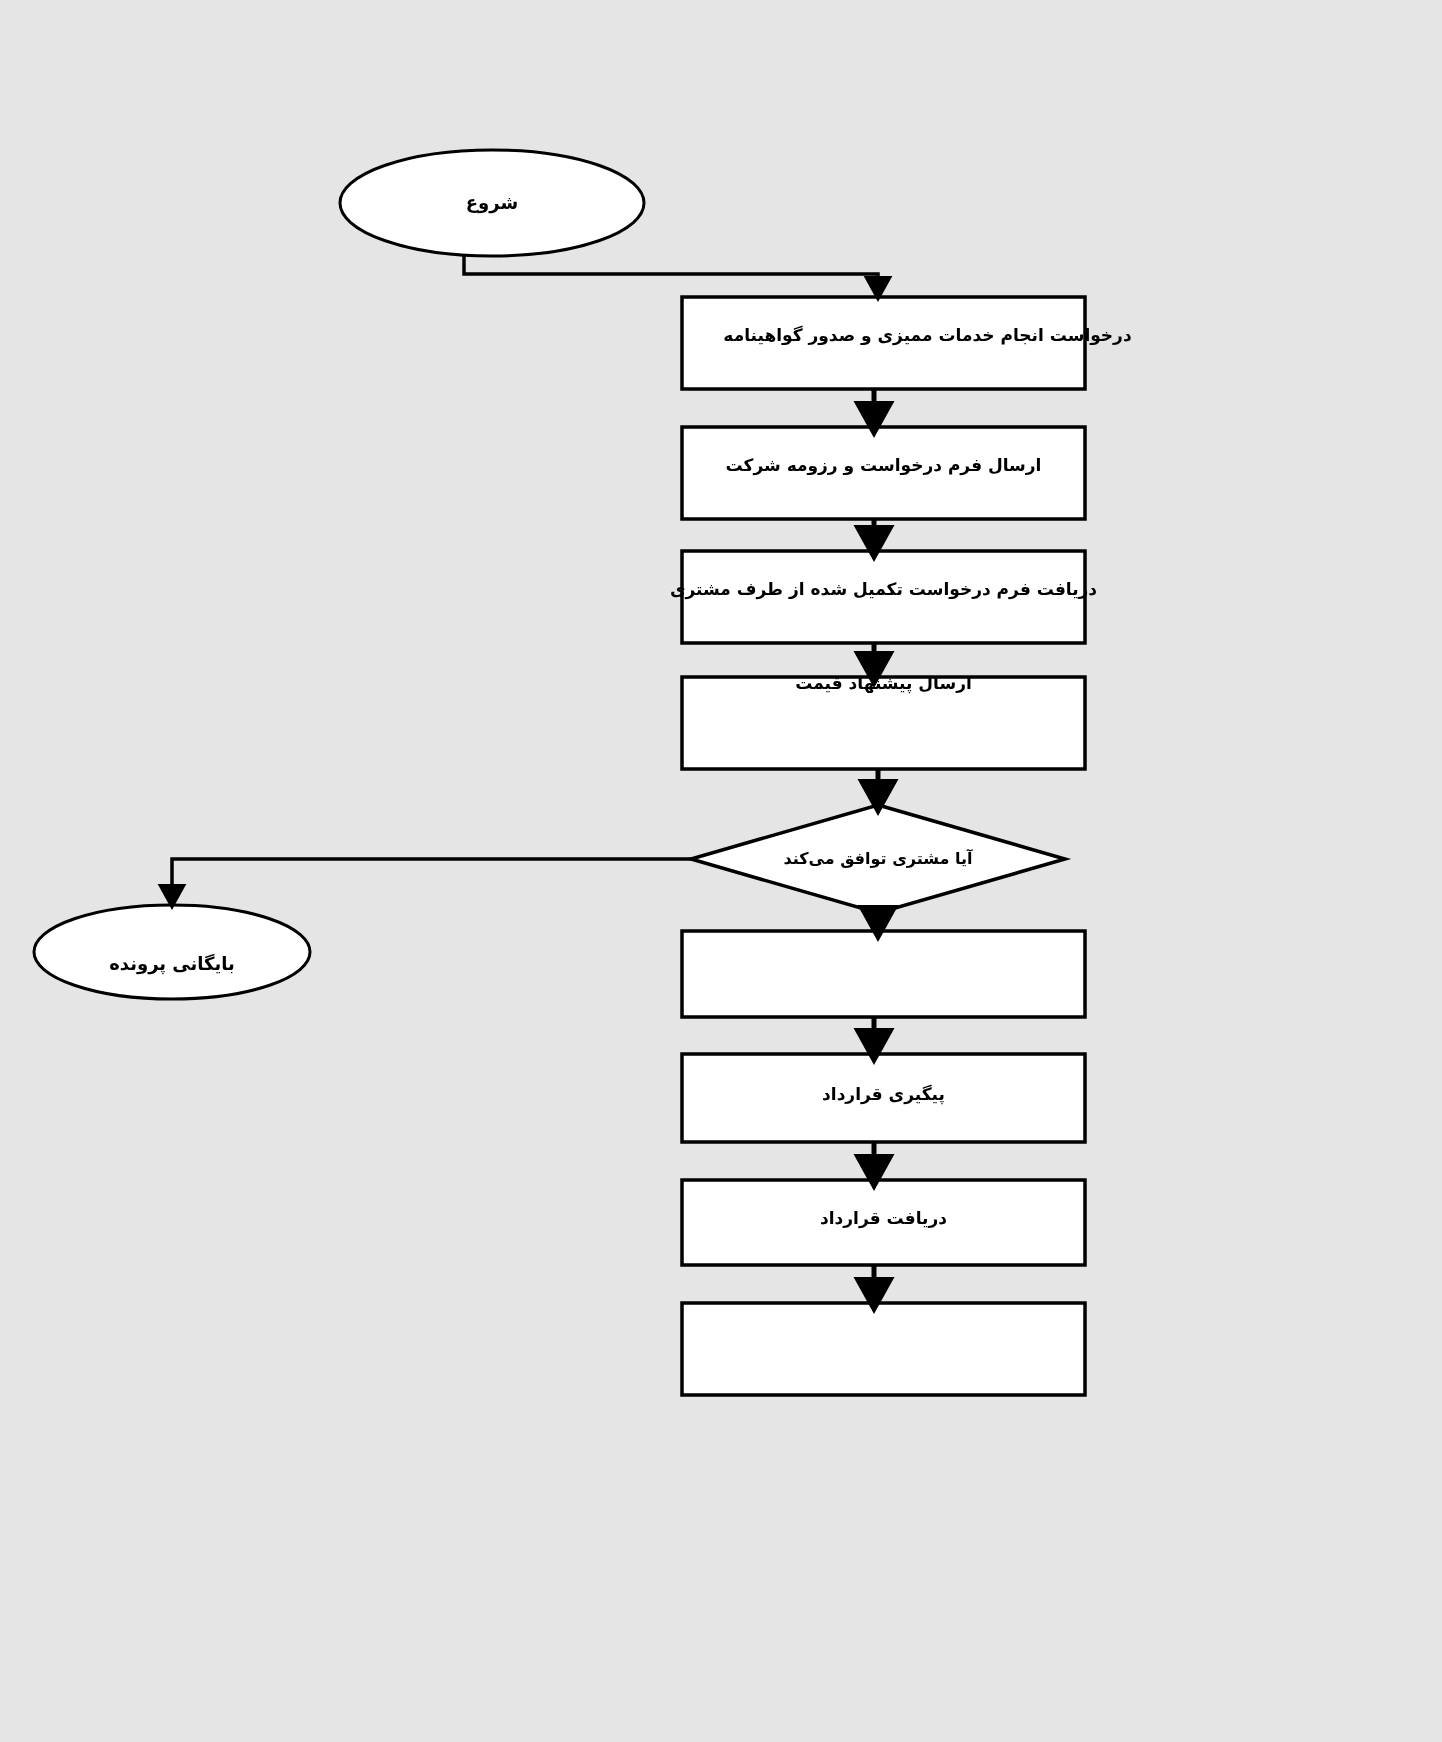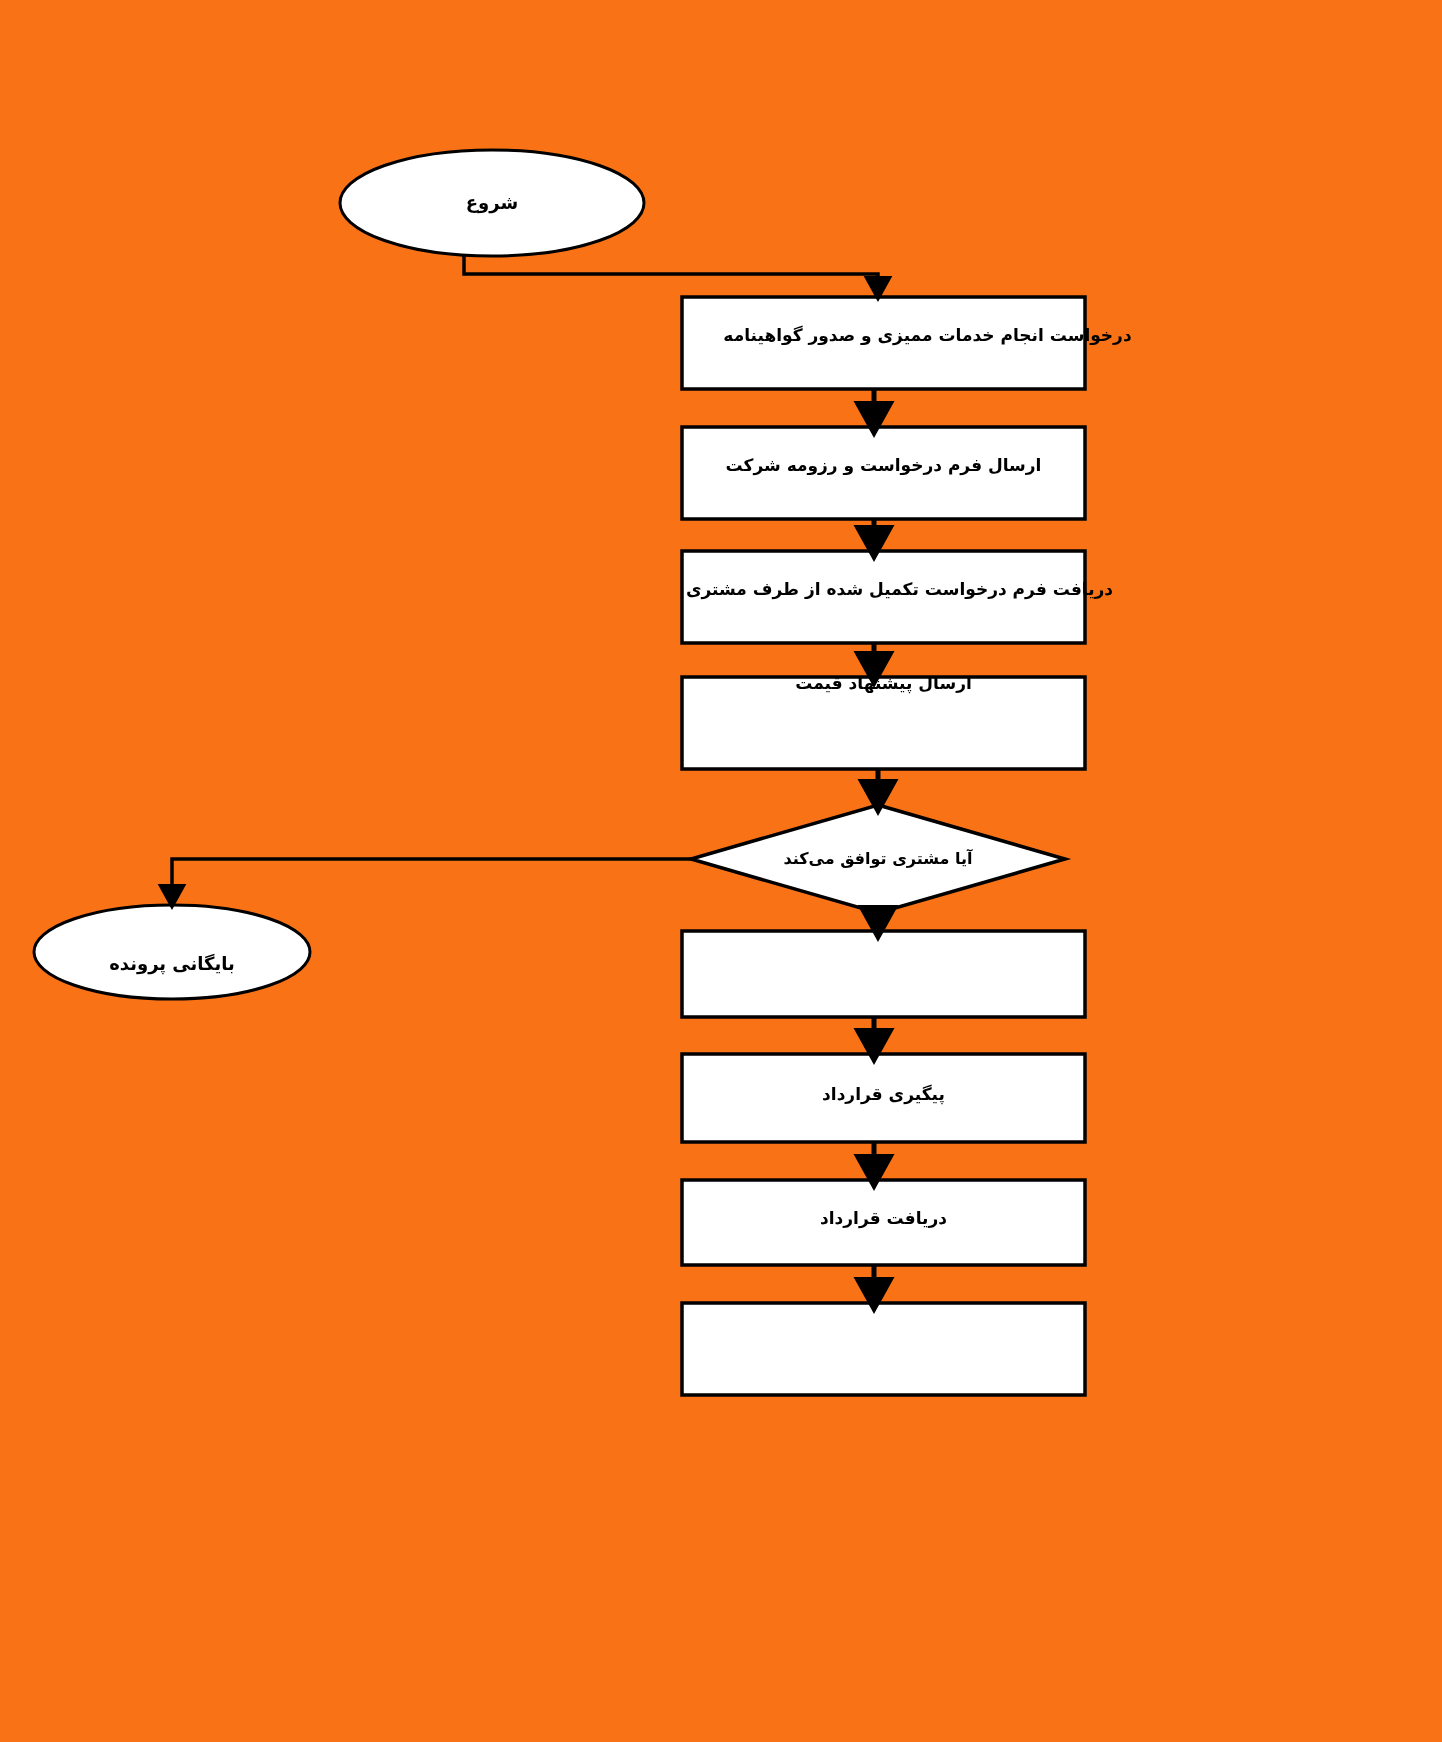--- a/index.html
+++ b/index.html
@@ -8,21 +8,21 @@
     padding: 0;
     background: #ffffff;
   }
   body {
     font-family: "DejaVu Sans", "Liberation Sans", sans-serif;
   }
   #canvas {
     position: relative;
     width: 1442px;
     height: 1742px;
-    background: #f97316;
+    background: #e5e5e5;
     overflow: hidden;
   }
   #flow-svg {
     position: absolute;
     top: 0;
     left: 0;
     width: 1442px;
     height: 1742px;
   }
   .node-label {
@@ -100,21 +100,21 @@
 
     <path d="M 874,1265 L 874,1294" fill="none" stroke="#000000" stroke-width="5" marker-end="url(#arrowhead)"></path>
   </svg>
 
   <div class="node-label label-terminator" style="left:342px; top:178px; width:300px; height:50px;">شروع</div>
 
   <div class="node-label label-process" style="left:686px; top:320px; width:395px; height:30px;margin-left:44px;">درخواست انجام خدمات ممیزی و صدور گواهینامه</div>
 
   <div class="node-label label-process" style="left:686px; top:450px; width:395px; height:30px;">ارسال فرم درخواست و رزومه شرکت</div>
 
-  <div class="node-label label-process" style="left:702px; top:574px; width:395px; height:30px;">دریافت فرم درخواست تکمیل شده از طرف مشتری</div>
+  <div class="node-label label-process" style="left:686px; top:574px; width:395px; height:30px;">دریافت فرم درخواست تکمیل شده از طرف مشتری</div>
 
   <div class="node-label label-process" style="left:686px; top:668px; width:395px; height:30px;">ارسال پیشنهاد قیمت</div>
 
   <div class="node-label label-decision" style="left:728px; top:844px; width:300px; height:30px;text-align:center;">آیا مشتری توافق می‌کند</div>
 
   <div class="node-label label-terminator" style="left:42px; top:936px; width:260px; height:32px;margin-top:12px;">بایگانی پرونده</div>
 
 
   <div class="node-label label-process" style="left:686px; top:1079px; width:395px; height:30px;">پیگیری قرارداد</div>
 

